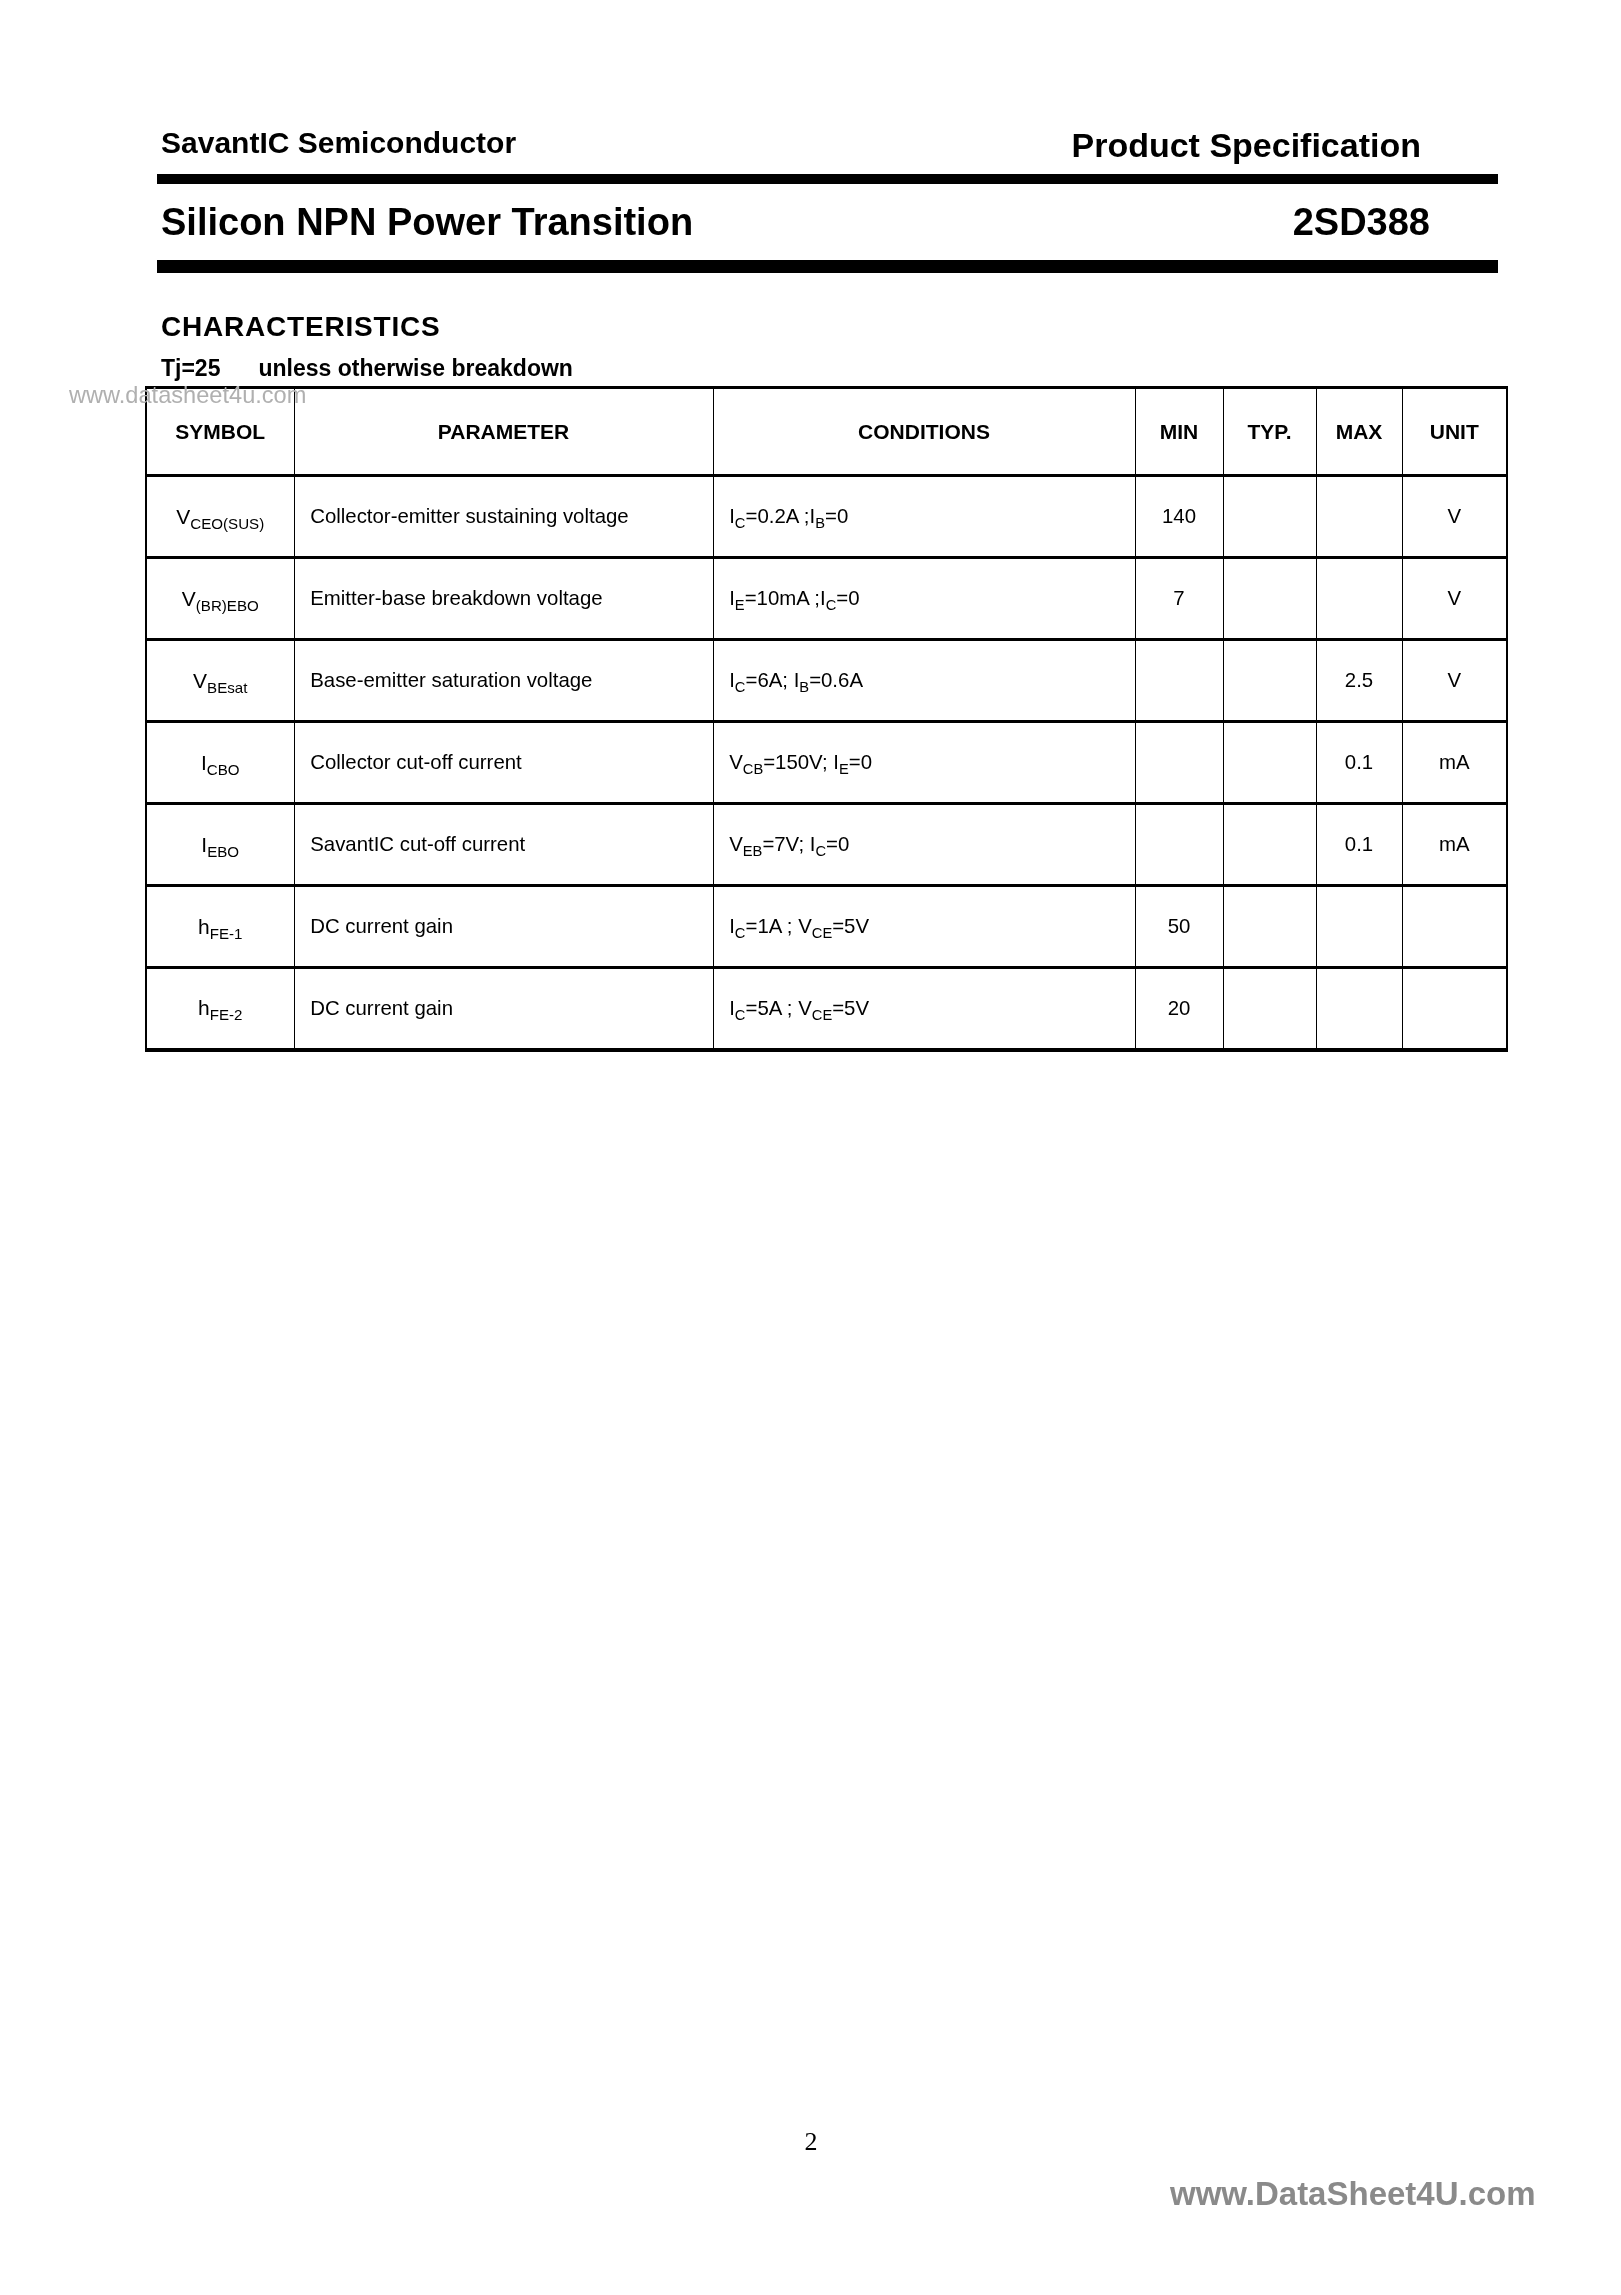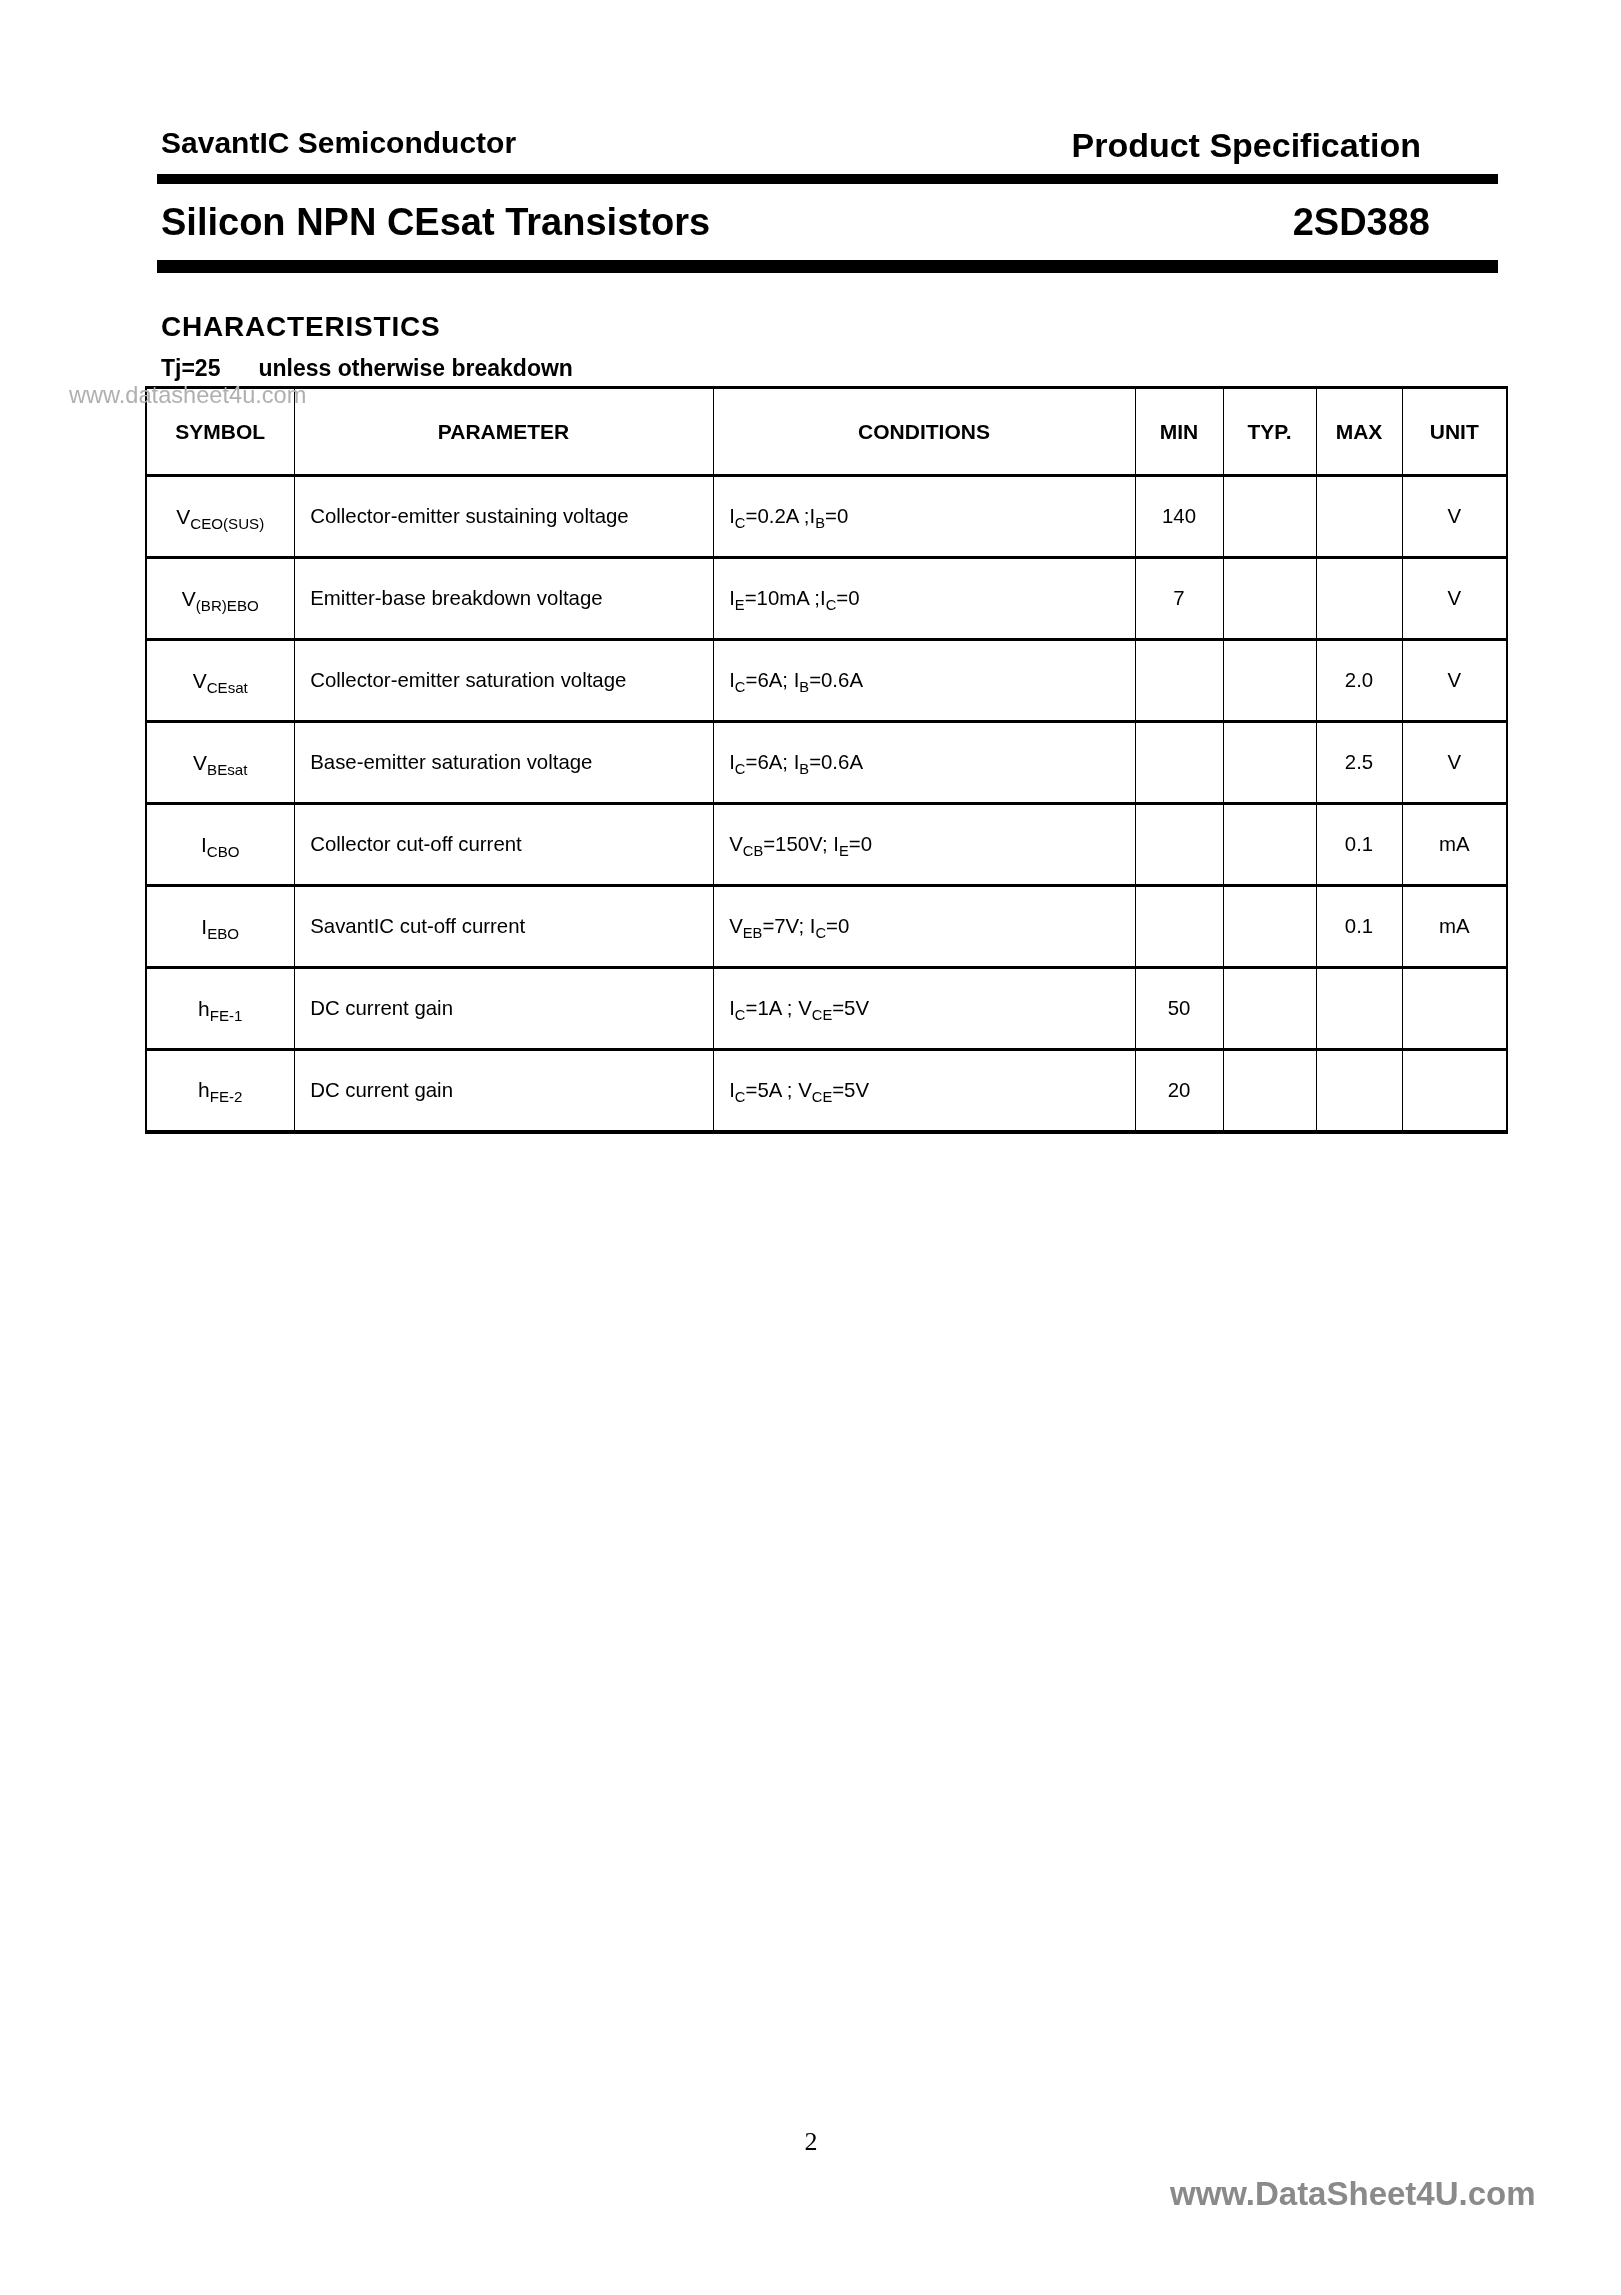--- a/index.html
+++ b/index.html
@@ -50,21 +50,21 @@
 </head>
 <body>
 
 <div class="page">
 
   <div class="abs company">SavantIC Semiconductor</div>
   <div class="abs doctype">Product Specification</div>
 
   <div class="abs bar1"></div>
 
-  <div class="abs ptitle">Silicon NPN CEsat Transistors</div>
+  <div class="abs ptitle">Silicon NPN Power Transition</div>
   <div class="abs partno">2SD388</div>
 
   <div class="abs bar2"></div>
 
   <div class="abs secheading">CHARACTERISTICS</div>
 
   <div class="abs tjline">
     <span>Tj=25</span><span class="gap"></span><span>unless otherwise breakdown</span>
   </div>
 
@@ -105,29 +105,20 @@
   <tr>
     <td class="c-symbol">V<sub>(BR)EBO</sub></td>
     <td class="c-parameter">Emitter-base breakdown voltage</td>
     <td class="c-conditions">I<sub>E</sub>=10mA ;I<sub>C</sub>=0</td>
     <td class="c-min">7</td>
     <td class="c-typ"></td>
     <td class="c-max"></td>
     <td class="c-unit">V</td>
   </tr>
 
-  <tr>
-    <td class="c-symbol">V<sub>CEsat</sub></td>
-    <td class="c-parameter">Collector-emitter saturation voltage</td>
-    <td class="c-conditions">I<sub>C</sub>=6A; I<sub>B</sub>=0.6A</td>
-    <td class="c-min"></td>
-    <td class="c-typ"></td>
-    <td class="c-max">2.0</td>
-    <td class="c-unit">V</td>
-  </tr>
 
   <tr>
     <td class="c-symbol">V<sub>BEsat</sub></td>
     <td class="c-parameter">Base-emitter saturation voltage</td>
     <td class="c-conditions">I<sub>C</sub>=6A; I<sub>B</sub>=0.6A</td>
     <td class="c-min"></td>
     <td class="c-typ"></td>
     <td class="c-max">2.5</td>
     <td class="c-unit">V</td>
   </tr>

